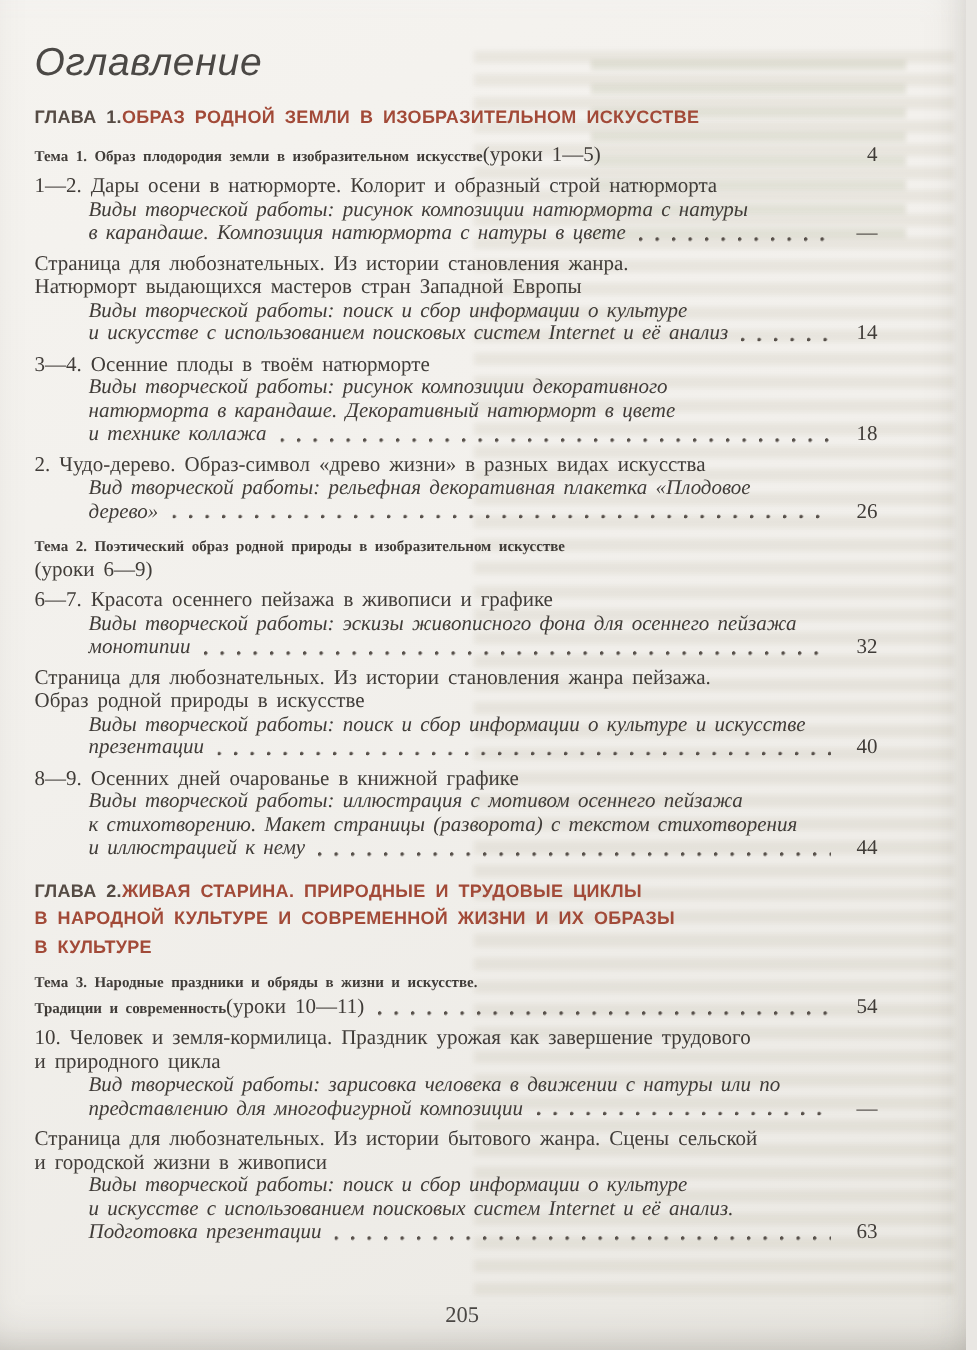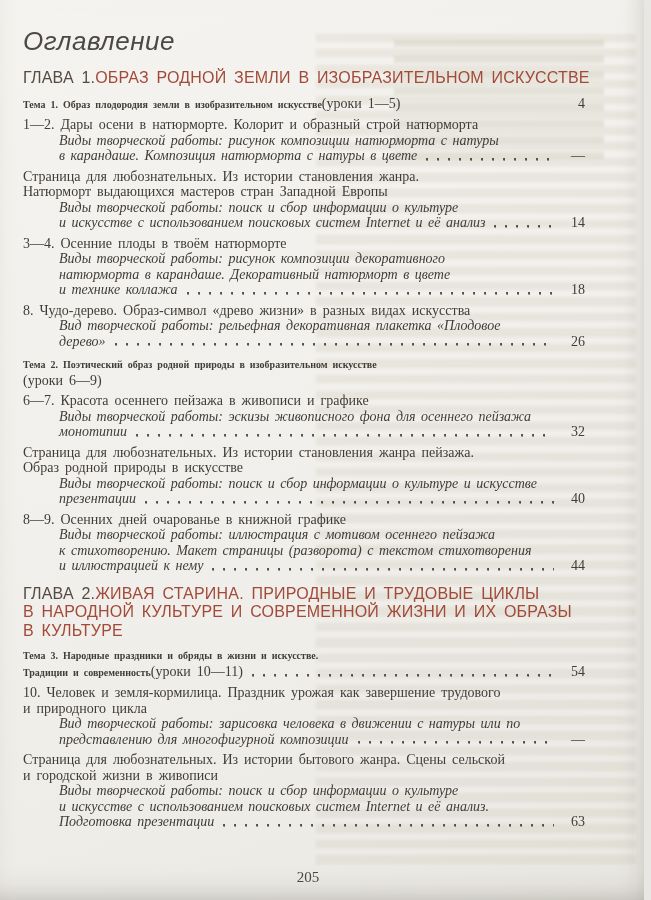--- a/index.html
+++ b/index.html
@@ -49,22 +49,22 @@
   .entry.theme{margin-top:8px;}
   .line{
     display:flex;align-items:baseline;
     font-size:14px;line-height:15.5px;
     word-spacing:2.5px;
     white-space:nowrap;
   }
   .line.ind{padding-left:36px;}
   .chapter .line{
     font-family:"Liberation Sans", sans-serif;
-    font-size:16px;line-height:18.5px;
-    font-weight:400;word-spacing:3px;letter-spacing:.2px;
+    font-size:12px;line-height:18.5px;
+    font-weight:700;word-spacing:3px;letter-spacing:.2px;
   }
   .p-chlbl{color:#554b44;}
   .p-chttl{color:#a24a38;}
   .p-bold{font-weight:700;font-size:10px;}
   .p-italic{font-style:italic;word-spacing:2px;}
   .p-plain{}
   .dots{
     flex:1 1 auto;
     align-self:flex-end;
     height:3px;
@@ -146,21 +146,21 @@
             <span class="p-italic">натюрморта в карандаше. Декоративный натюрморт в цвете</span>
           </div>
           <div class="line ind">
             <span class="p-italic">и технике коллажа</span>
             <span class="dots"></span>
             <span class="pg">18</span>
           </div>
         </div>
         <div class="entry item">
           <div class="line">
-            <span class="p-plain">8. Чудо-дерево. Образ-символ «древо жизни» в разных видах искусства</span>
+            <span class="p-plain">2. Чудо-дерево. Образ-символ «древо жизни» в разных видах искусства</span>
           </div>
           <div class="line ind">
             <span class="p-italic">Вид творческой работы: рельефная декоративная плакетка «Плодовое</span>
           </div>
           <div class="line ind">
             <span class="p-italic">дерево»</span>
             <span class="dots"></span>
             <span class="pg">26</span>
           </div>
         </div>

